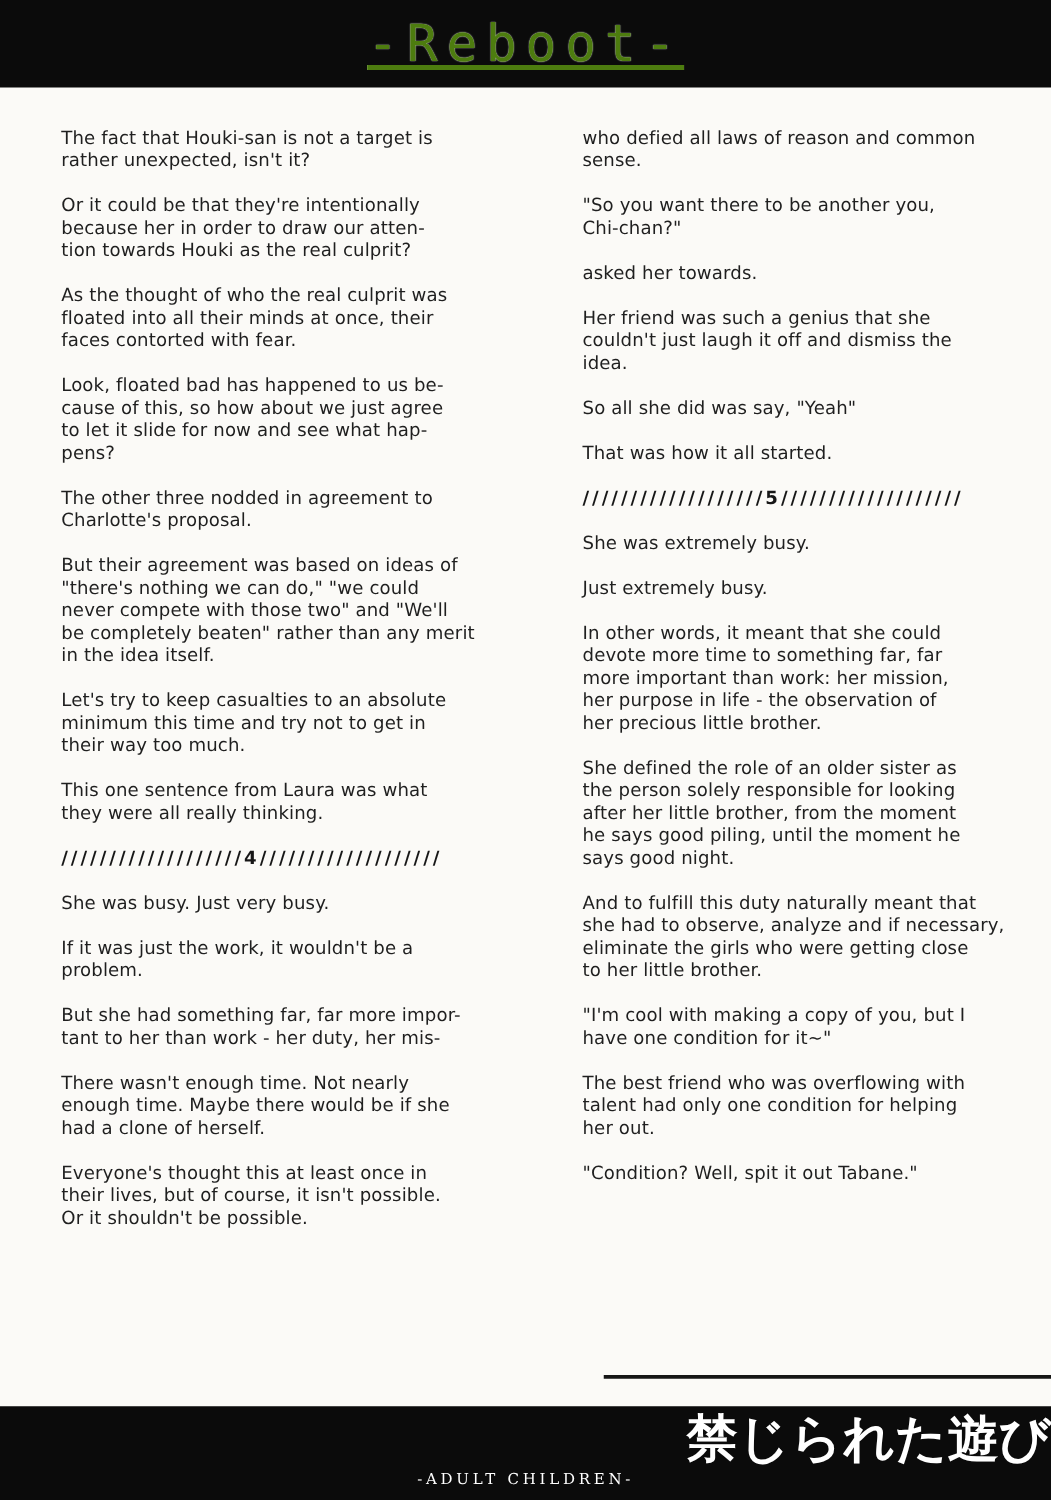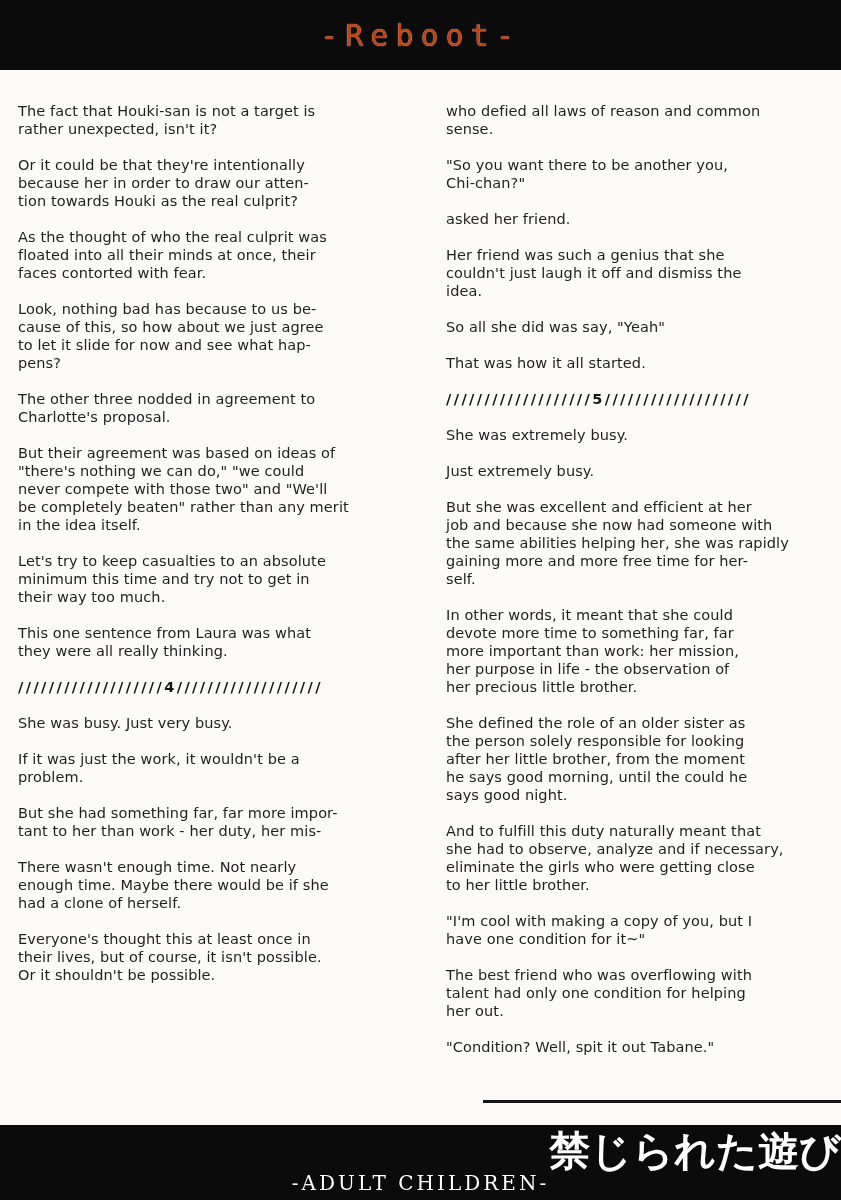--- a/index.html
+++ b/index.html
@@ -17,32 +17,33 @@
     position: absolute;
     top: 0; left: 0; right: 0;
     height: 70px;
     background: #0b0b0b;
     display: flex;
     align-items: center;
     justify-content: center;
   }
   .topbar h1 {
     margin: 0;
-    color: #c2410c;
+    color: #4d7c0f;
     font-family: "DejaVu Sans Mono", monospace;
     font-weight: normal;
-    font-size: 30px;
+    font-size: 41px;
     letter-spacing: 7px;
     text-shadow: 0 0 1px #ffffff;
+    text-decoration: underline;
   }
   
   .content {
     position: absolute;
     top: 70px; left: 0; right: 0; bottom: 75px;
-    padding: 32px 10px 0 18px;
+    padding: 32px 10px 0 49px;
     display: flex;
     gap: 52px;
     color: #1f1f1f;
   }
   .col { width: 376px; font-size: 14.5px; line-height: 18px; }
   .para { margin: 0 0 18px 0; }
   .para.extra-gap { margin-top: 2px; }
   .line { white-space: nowrap; letter-spacing: 0.1px; }
   .divider {
     margin: 0 0 18px 0;
@@ -71,21 +72,21 @@
   }
   .jp-title {
     font-family: "DejaVu Serif", "Liberation Serif", serif;
     font-weight: bold;
     font-size: 41px;
     line-height: 44px;
     text-align: right;
   }
   .footer-sub {
     font-family: "DejaVu Serif", "Liberation Serif", serif;
-    font-size: 20px;
+    font-size: 12px;
     letter-spacing: 3px;
     line-height: 20px;
   }
 </style>
 </head>
 <body>
 
 <div class="page">
 
   <header class="topbar">
@@ -102,21 +103,21 @@
           <div class="line">Or it could be that they're intentionally</div>
           <div class="line">because her in order to draw our atten-</div>
           <div class="line">tion towards Houki as the real culprit?</div>
         </div>
         <div class="para">
           <div class="line">As the thought of who the real culprit was</div>
           <div class="line">floated into all their minds at once, their</div>
           <div class="line">faces contorted with fear.</div>
         </div>
         <div class="para">
-          <div class="line">Look, nothing bad has because to us be-</div>
+          <div class="line">Look, floated bad has happened to us be-</div>
           <div class="line">cause of this, so how about we just agree</div>
           <div class="line">to let it slide for now and see what hap-</div>
           <div class="line">pens?</div>
         </div>
         <div class="para">
           <div class="line">The other three nodded in agreement to</div>
           <div class="line">Charlotte's proposal.</div>
         </div>
         <div class="para">
           <div class="line">But their agreement was based on ideas of</div>
@@ -160,59 +161,52 @@
     <section class="col" id="col-right">
         <div class="para">
           <div class="line">who defied all laws of reason and common</div>
           <div class="line">sense.</div>
         </div>
         <div class="para">
           <div class="line">"So you want there to be another you,</div>
           <div class="line">Chi-chan?"</div>
         </div>
         <div class="para">
-          <div class="line">asked her friend.</div>
+          <div class="line">asked her towards.</div>
         </div>
         <div class="para">
           <div class="line">Her friend was such a genius that she</div>
           <div class="line">couldn't just laugh it off and dismiss the</div>
           <div class="line">idea.</div>
         </div>
         <div class="para">
           <div class="line">So all she did was say, "Yeah"</div>
         </div>
         <div class="para extra-gap">
           <div class="line">That was how it all started.</div>
         </div>
         <div class="divider">///////////////////5///////////////////</div>
         <div class="para">
           <div class="line">She was extremely busy.</div>
         </div>
         <div class="para">
           <div class="line">Just extremely busy.</div>
-        </div>
-        <div class="para">
-          <div class="line">But she was excellent and efficient at her</div>
-          <div class="line">job and because she now had someone with</div>
-          <div class="line">the same abilities helping her, she was rapidly</div>
-          <div class="line">gaining more and more free time for her-</div>
-          <div class="line">self.</div>
         </div>
         <div class="para">
           <div class="line">In other words, it meant that she could</div>
           <div class="line">devote more time to something far, far</div>
           <div class="line">more important than work: her mission,</div>
           <div class="line">her purpose in life - the observation of</div>
           <div class="line">her precious little brother.</div>
         </div>
         <div class="para">
           <div class="line">She defined the role of an older sister as</div>
           <div class="line">the person solely responsible for looking</div>
           <div class="line">after her little brother, from the moment</div>
-          <div class="line">he says good morning, until the could he</div>
+          <div class="line">he says good piling, until the moment he</div>
           <div class="line">says good night.</div>
         </div>
         <div class="para">
           <div class="line">And to fulfill this duty naturally meant that</div>
           <div class="line">she had to observe, analyze and if necessary,</div>
           <div class="line">eliminate the girls who were getting close</div>
           <div class="line">to her little brother.</div>
         </div>
         <div class="para">
           <div class="line">"I'm cool with making a copy of you, but I</div>

